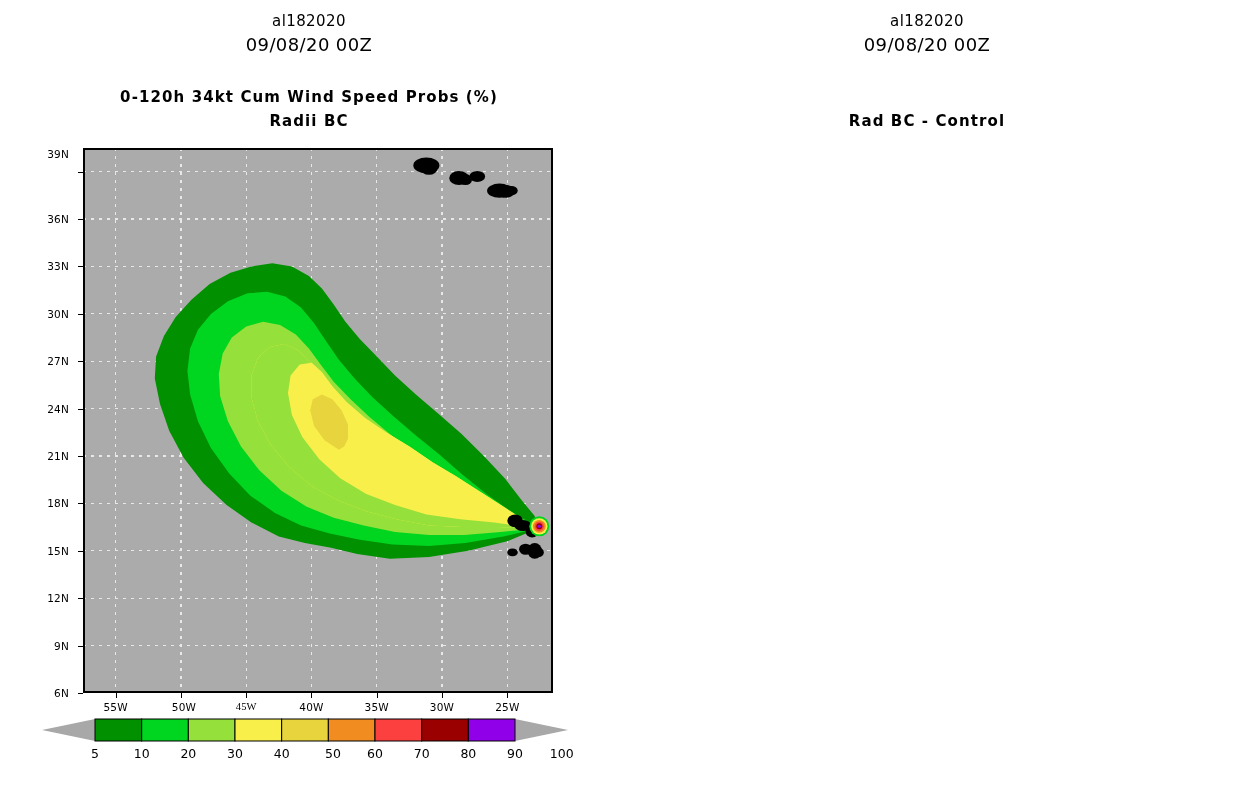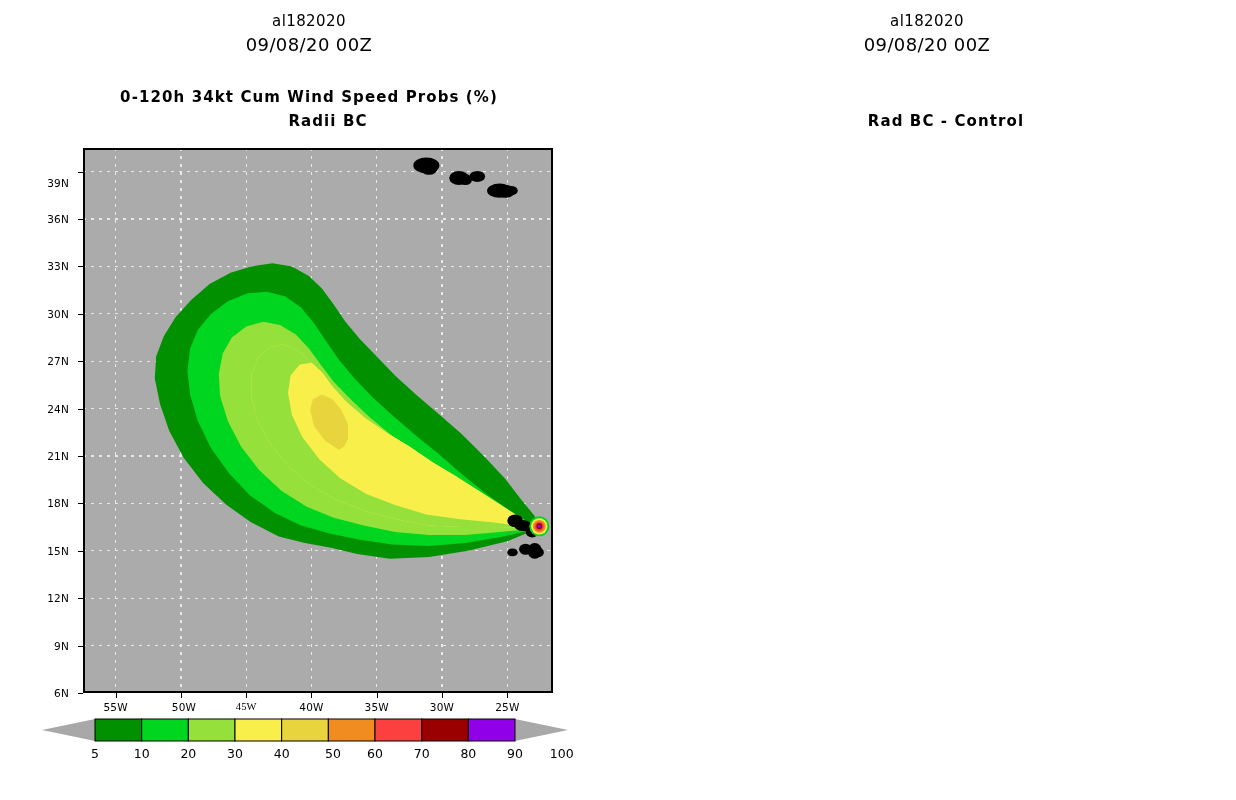--- a/index.html
+++ b/index.html
@@ -25,21 +25,21 @@
   .titles {
     position: absolute;
     left: 0;
     width: 618px;
     text-align: center;
     color: #000000;
   }
   .t-storm { top: 12px;  font-size: 15px; letter-spacing: 0.4px; }
   .t-date  { top: 34px;  font-size: 18px; letter-spacing: 0.4px; }
   .t-main  { top: 88px;  font-size: 15px; font-weight: bold; letter-spacing: 1.1px; }
-  .t-sub   { top: 112px; font-size: 15px; font-weight: bold; letter-spacing: 1.1px; padding-left: 19px; }
+  .t-sub   { top: 112px; font-size: 15px; font-weight: bold; letter-spacing: 1.1px; }
 
   .plotwrap {
     position: absolute;
     top: 148px;
     left: 83px;
     width: 470px;
     height: 545px;
   }
 
   .frame {
@@ -222,21 +222,21 @@
       <div class="cbtick" style="left: 521.667px;">100</div>
     </div>
 </div>
 
 <div class="panel" id="panel-right">
   <div class="titles t-storm">al182020</div>
   <div class="titles t-date">09/08/20 00Z</div>
   <div class="titles t-sub">Rad BC - Control</div>
 
   <div class="ylabels" id="ylab-right">
-      <div class="ytick" style="top: 183px; right: 549px; margin-left: 16px;">39N</div>
+      <div class="ytick" style="top: 154px; right: 549px; margin-left: 16px;">39N</div>
       <div class="ytick" style="top: 219.087px; right: 549px;">36N</div>
       <div class="ytick" style="top: 266.478px; right: 549px;">33N</div>
       <div class="ytick" style="top: 313.87px; right: 549px;">30N</div>
       <div class="ytick" style="top: 361.261px; right: 549px;">27N</div>
       <div class="ytick" style="top: 408.652px; right: 549px;">24N</div>
       <div class="ytick" style="top: 456.043px; right: 549px;">21N</div>
       <div class="ytick" style="top: 503.435px; right: 549px;">18N</div>
       <div class="ytick" style="top: 550.826px; right: 549px;">15N</div>
       <div class="ytick" style="top: 598.217px; right: 549px;">12N</div>
       <div class="ytick" style="top: 645.609px; right: 549px;">9N</div>

